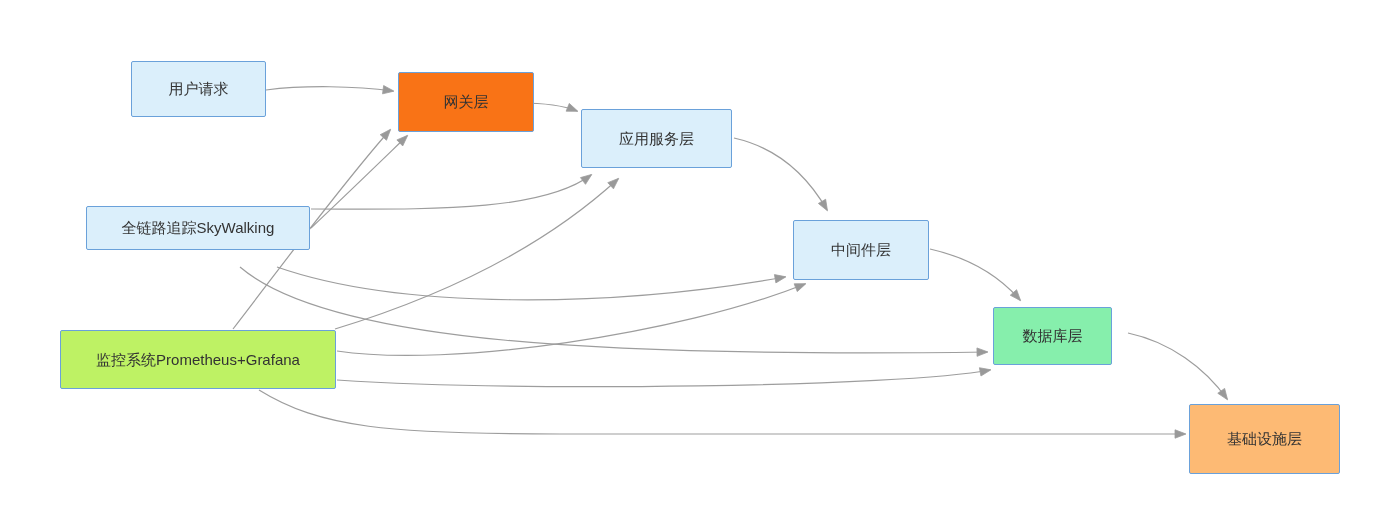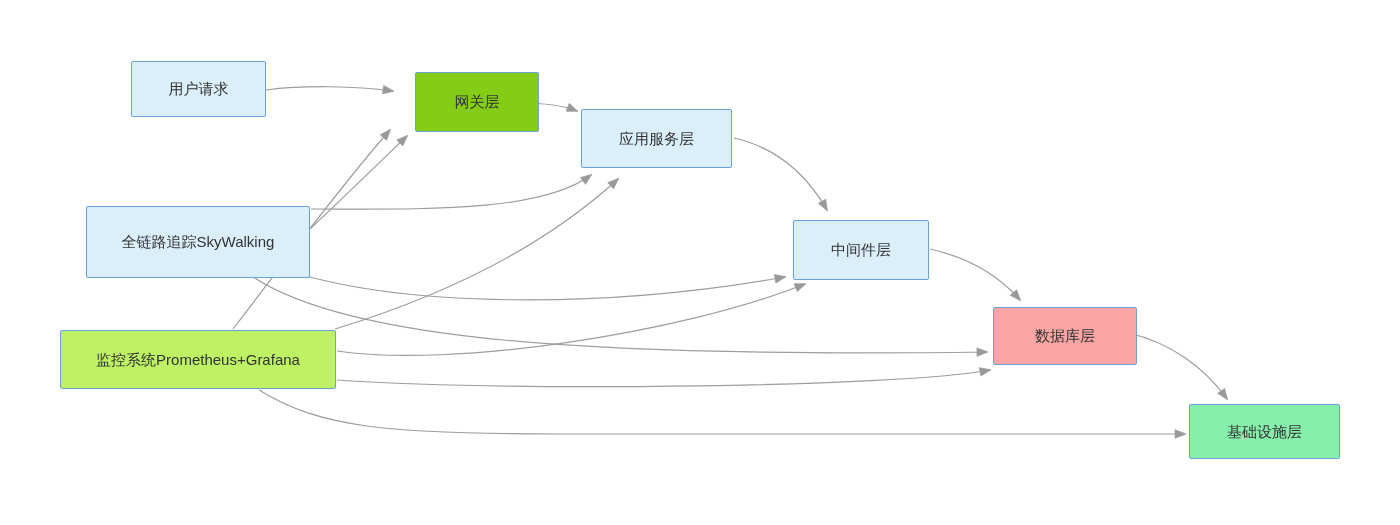--- a/index.html
+++ b/index.html
@@ -71,34 +71,34 @@
       <polygon points="805.9284766908853,283.6286093236459 794.1553922504602,283.814304661823 797.2750739318346,291.6135088652591" fill="#999999" stroke="#9d9d9d" stroke-width="0.8"></polygon>
       <path d="M 337,380 C 520,392 900,387 990,370" fill="none" stroke="#9d9d9d" stroke-width="1.2"></path>
       <polygon points="990.9826241016603,369.81439322524193 979.394210529412,367.7290465206071 980.9533074373799,375.98308897455445" fill="#999999" stroke="#9d9d9d" stroke-width="0.8"></polygon>
       <path d="M 259,390 C 320,428 390,434 560,434 C 800,434 1050,434 1185,434" fill="none" stroke="#9d9d9d" stroke-width="1.2"></path>
       <polygon points="1186,434 1175,429.8 1175,438.2" fill="#999999" stroke="#9d9d9d" stroke-width="0.8"></polygon>
     </svg>
 
 <div class="node" style="left: 131px; top: 61px; width: 135px; height: 56px; background: rgb(219, 239, 251); border: 1.3px solid rgb(106, 161, 218);">
       <span style="color: rgb(51, 51, 51);">用户请求</span>
     </div>
-    <div class="node" style="left: 398px; top: 72px; width: 124px; height: 60px; background: #84cc16; border: 1.3px solid rgb(106, 161, 218); margin-left: 17px;">
+    <div class="node" style="left: 398px; top: 72px; width: 136px; height: 60px; background: #f97316; border: 1.3px solid rgb(106, 161, 218);">
       <span style="color: rgb(51, 51, 51);">网关层</span>
     </div>
     <div class="node" style="left: 581px; top: 109px; width: 151px; height: 59px; background: rgb(219, 239, 251); border: 1.3px solid rgb(106, 161, 218);">
       <span style="color: rgb(51, 51, 51);">应用服务层</span>
     </div>
     <div class="node" style="left: 793px; top: 220px; width: 136px; height: 60px; background: rgb(219, 239, 251); border: 1.3px solid rgb(106, 161, 218);">
       <span style="color: rgb(51, 51, 51);">中间件层</span>
     </div>
-    <div class="node" style="left: 993px; top: 307px; width: 144px; height: 58px; background: #fca5a5; border: 1.3px solid rgb(106, 161, 218);">
+    <div class="node" style="left: 993px; top: 307px; width: 119px; height: 58px; background: #86efac; border: 1.3px solid rgb(106, 161, 218);">
       <span style="color: rgb(51, 51, 51);">数据库层</span>
     </div>
-    <div class="node" style="left: 1189px; top: 404px; width: 151px; height: 55px; background: #86efac; border: 1.3px solid rgb(106, 161, 218); text-align: right;">
+    <div class="node" style="left: 1189px; top: 404px; width: 151px; height: 70px; background: #fdba74; border: 1.3px solid rgb(106, 161, 218); text-align: right;">
       <span style="color: rgb(51, 51, 51);">基础设施层</span>
     </div>
-    <div class="node" style="left: 86px; top: 206px; width: 224px; height: 72px; background: rgb(219, 239, 251); border: 1.3px solid rgb(106, 161, 218);">
+    <div class="node" style="left: 86px; top: 206px; width: 224px; height: 44px; background: rgb(219, 239, 251); border: 1.3px solid rgb(106, 161, 218);">
       <span style="color: rgb(51, 51, 51);">全链路追踪SkyWalking</span>
     </div>
     <div class="node" style="left: 60px; top: 330px; width: 276px; height: 59px; background: #bef264; border: 1.3px solid rgb(106, 161, 218);">
       <span style="color: rgb(51, 51, 51);">监控系统Prometheus+Grafana</span>
     </div>
   </div>
 
 </body></html>

